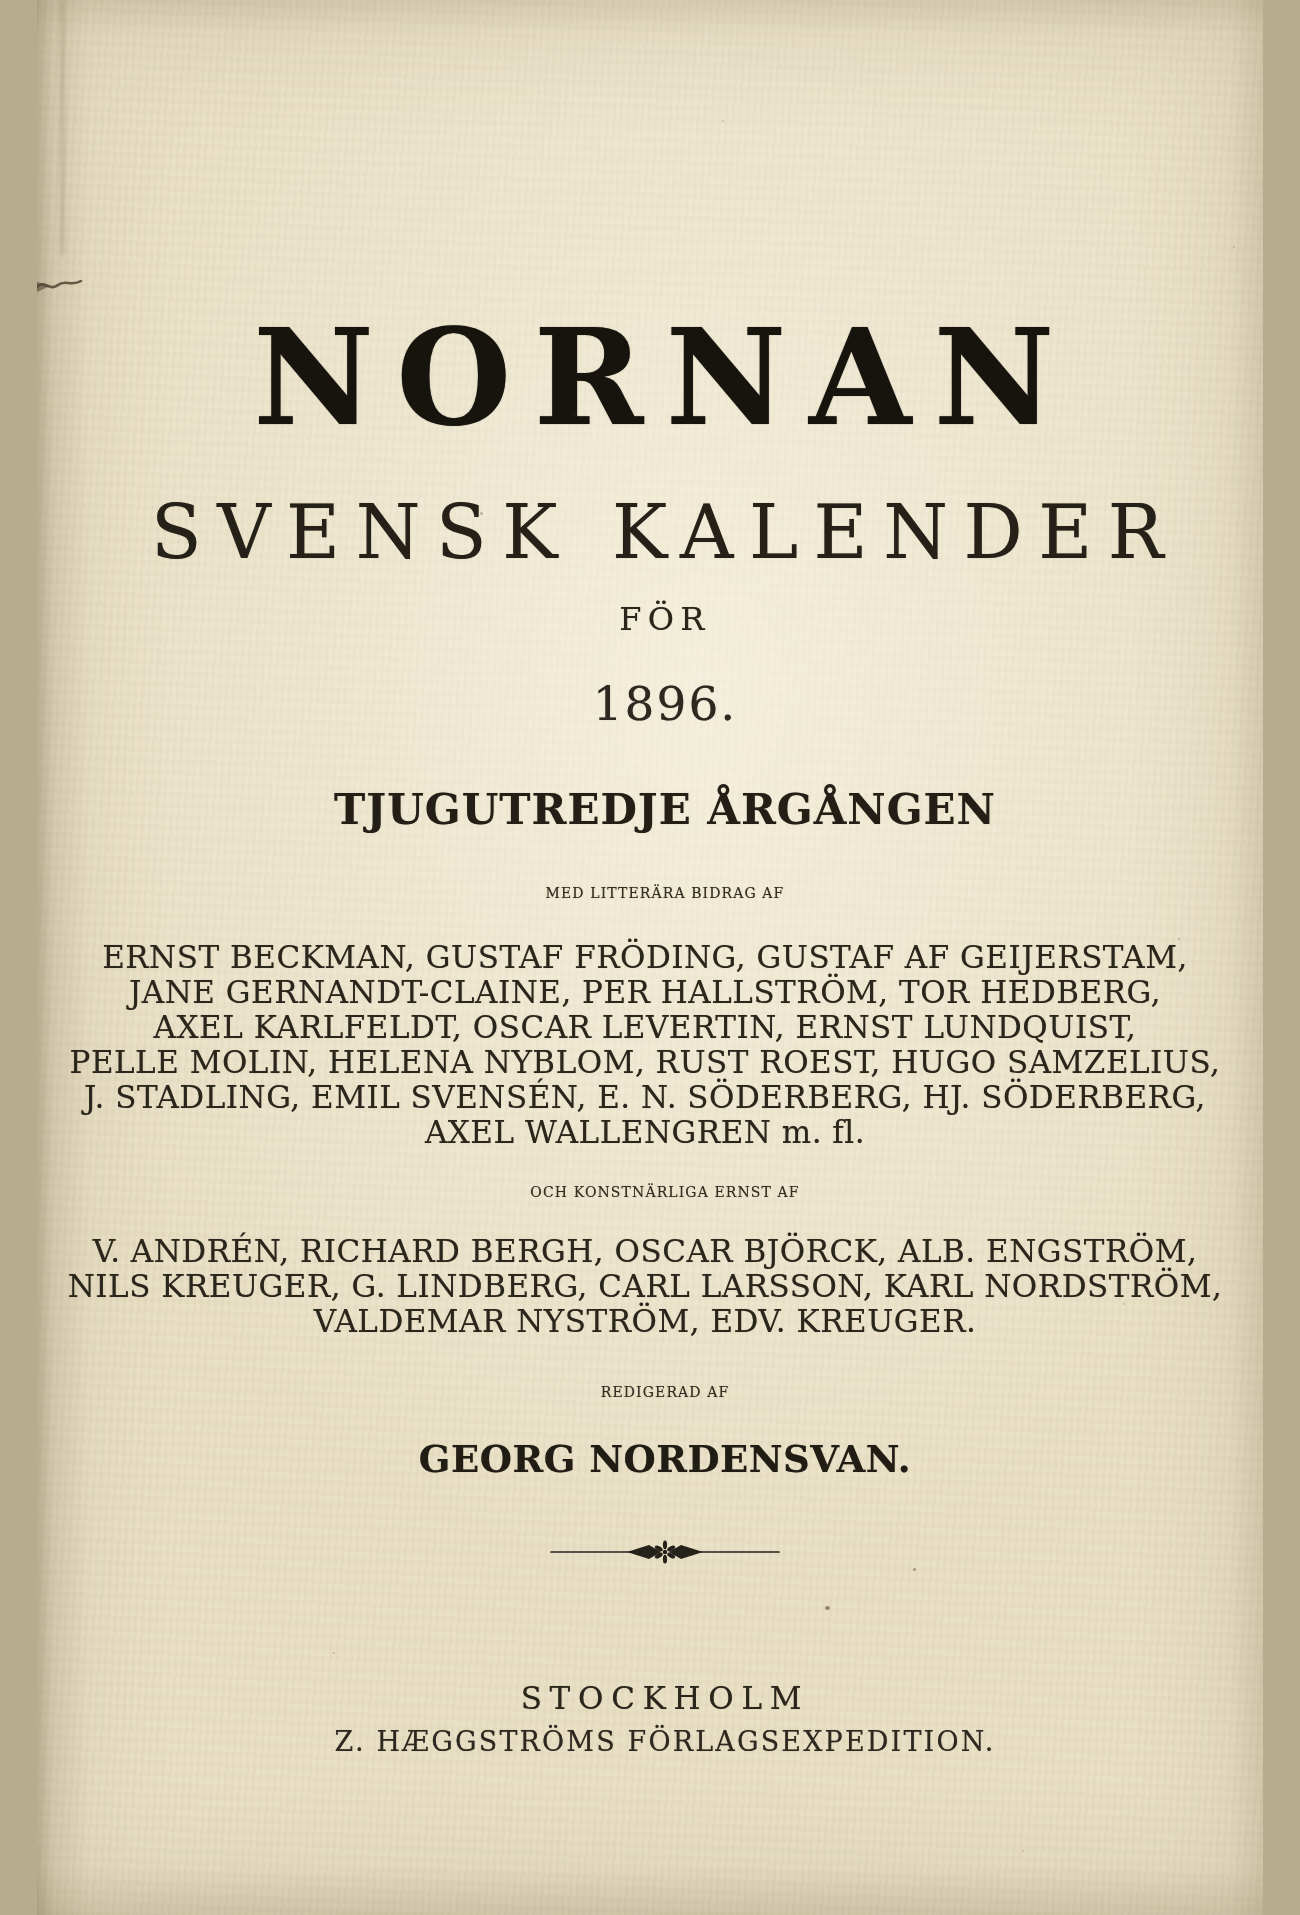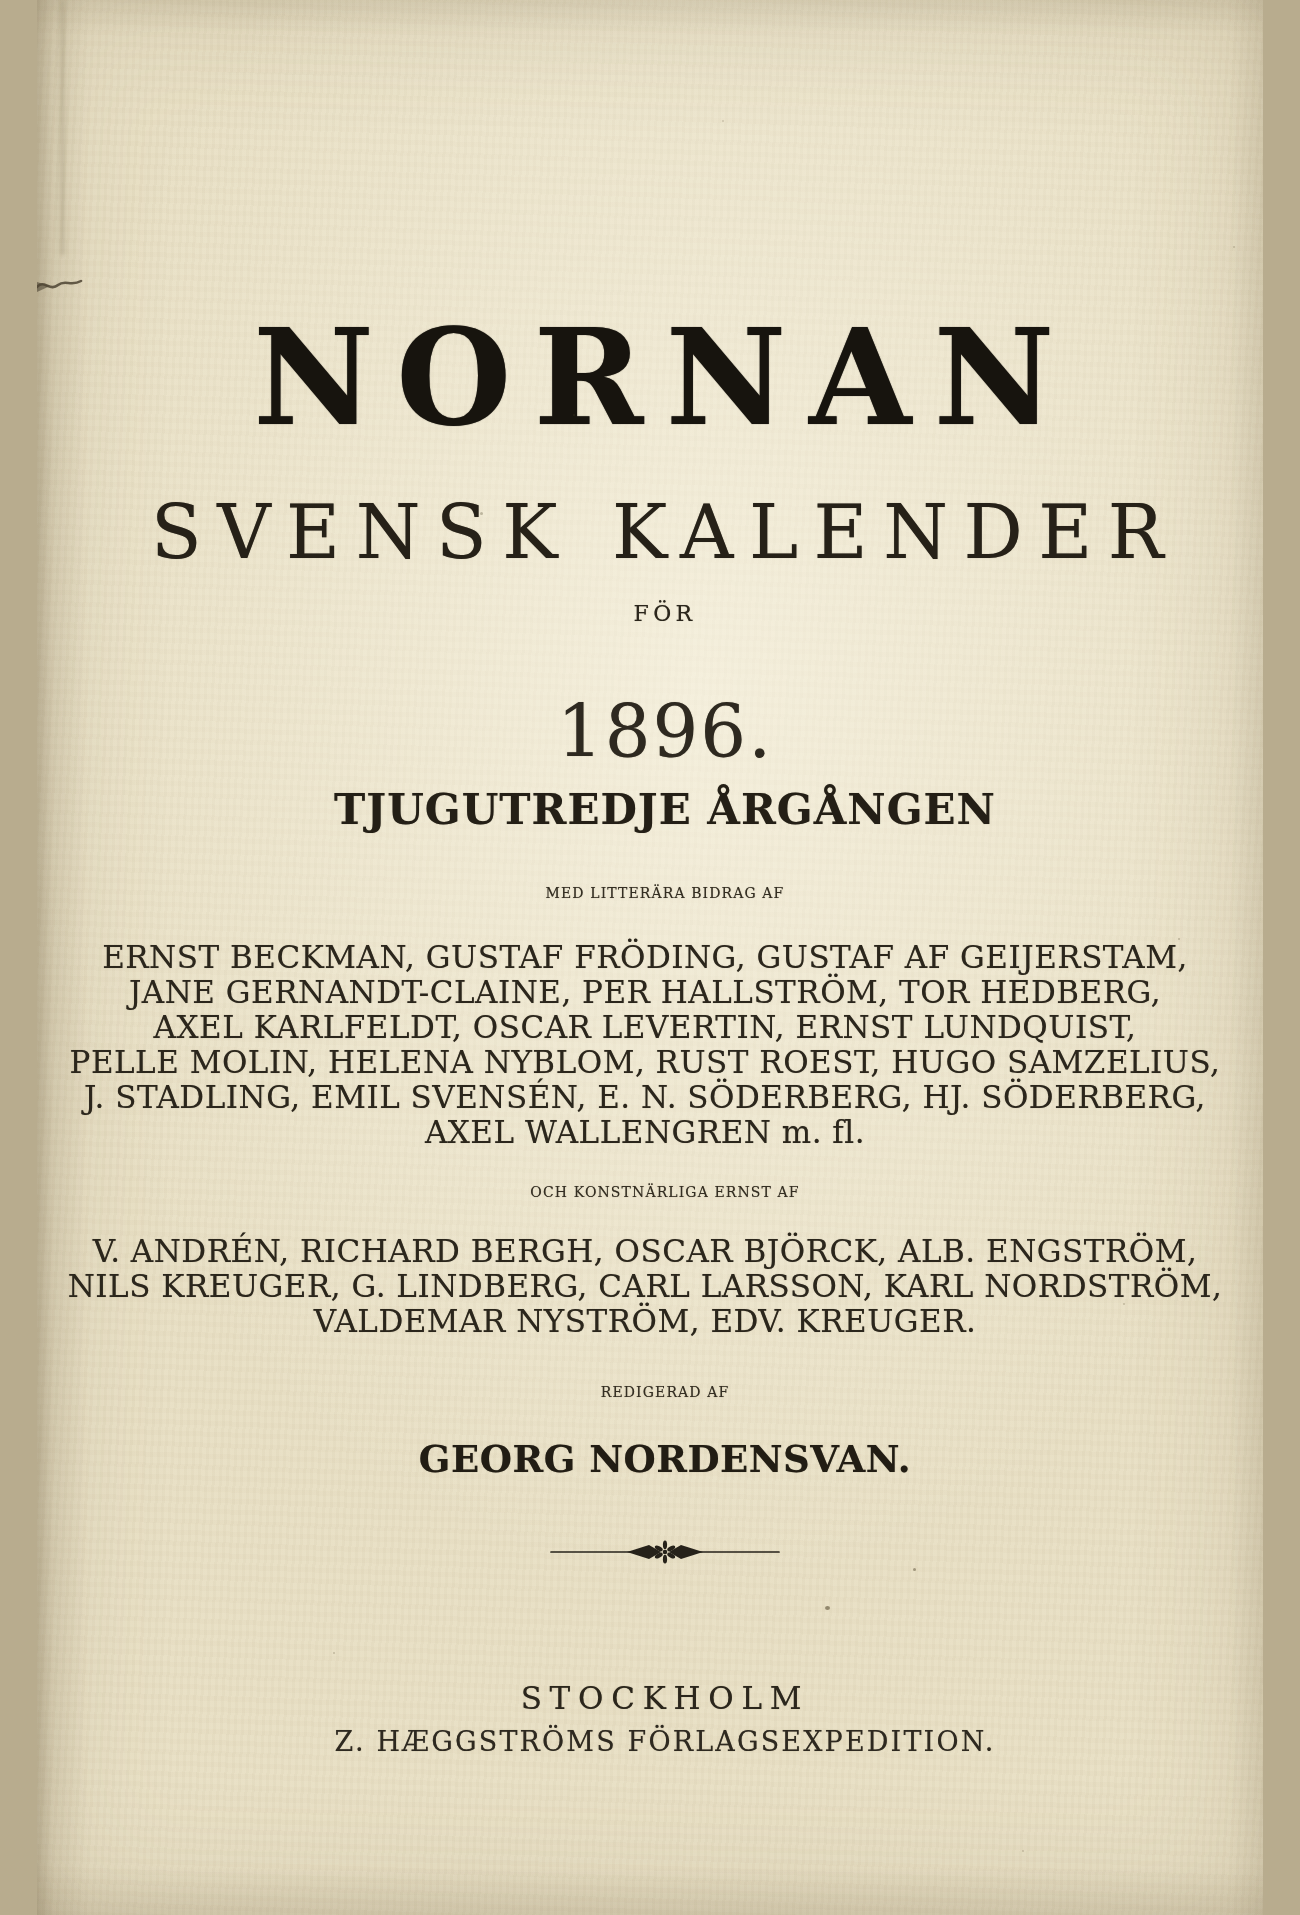--- a/index.html
+++ b/index.html
@@ -43,27 +43,27 @@
   .subtitle{
     top:495px;
     font-size:74px;
     font-weight:normal;
     letter-spacing:0.21em;
     margin-right:-0.21em;
     color:#262118;
   }
   .for-label{
     top:603px;
-    font-size:22px;
+    font-size:32px;
     letter-spacing:0.2em;
     margin-right:-0.2em;
   }
   .year{
-    top:696px;
-    font-size:72px;
+    top:680px;
+    font-size:47px;
     letter-spacing:2px;
     color:#2e2920;
   }
   .edition{
     top:789px;
     font-size:42px;
     font-weight:bold;
     letter-spacing:1px;
     color:#241f16;
   }

